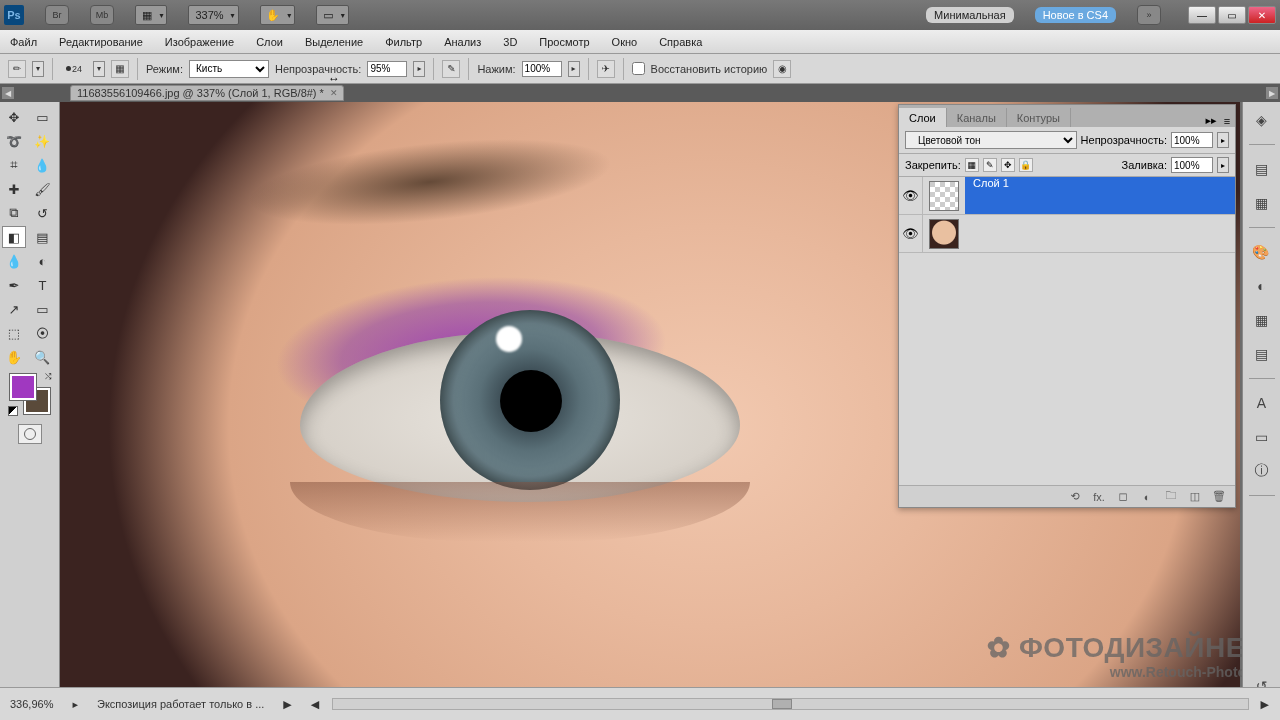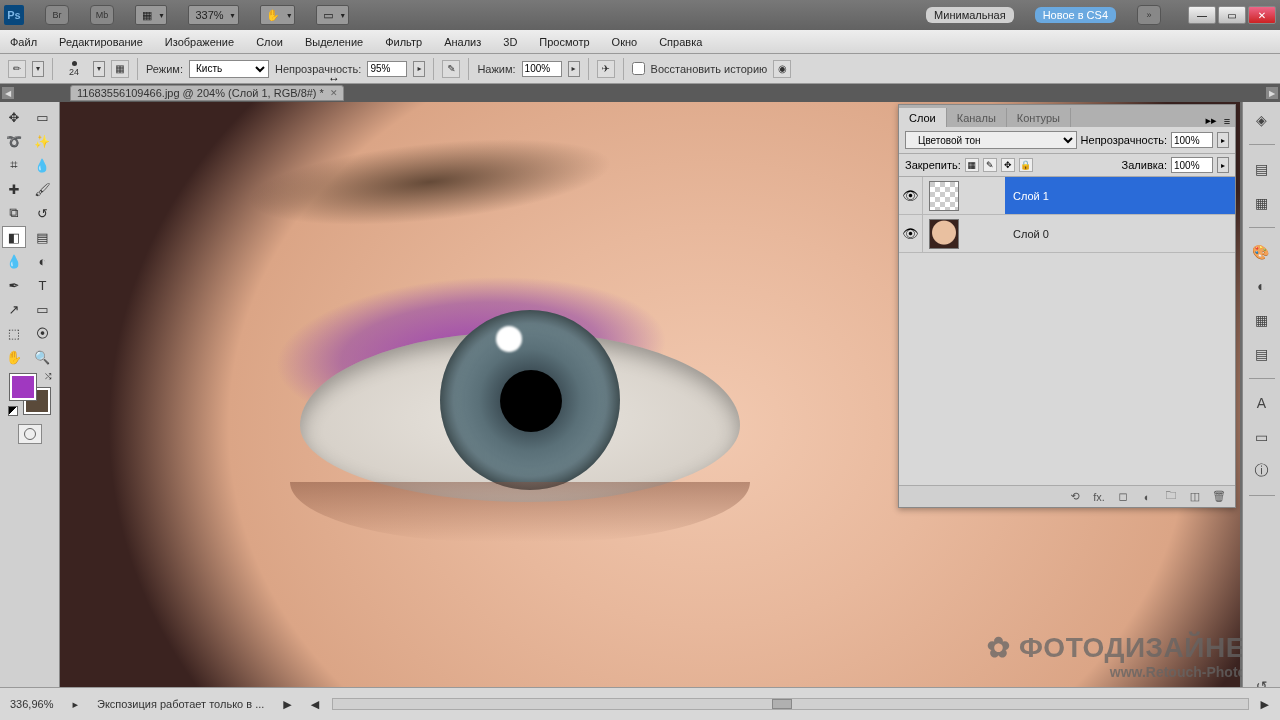--- a/index.html
+++ b/index.html
@@ -19,21 +19,21 @@
 
 .menu-bar { height: 24px; background: linear-gradient(#eee,#d8d8d8); border-bottom: 1px solid #999; display: flex; align-items: center; padding: 0 6px; gap: 14px; color: #222; }
 .menu-item { padding: 3px 4px; cursor: default; }
 
 .options-bar { height: 30px; background: #d8d8d8; border-bottom: 1px solid #999; display: flex; align-items: center; padding: 0 8px; gap: 6px; color: #333; }
 .opt-sep { width: 1px; height: 22px; background: #aaa; margin: 0 2px; }
 .opt-select { height: 18px; border: 1px solid #888; background: #fff; padding: 0 2px; font-size: 10px; }
 .opt-input { width: 40px; height: 16px; border: 1px solid #888; background: #fff; padding: 0 2px; font-size: 10px; text-align: left; }
 .opt-icon { width: 18px; height: 18px; border: 1px solid #aaa; background: #ddd; display: flex; align-items: center; justify-content: center; font-size: 10px; }
 .opt-arrow { width: 12px; height: 16px; border: 1px solid #888; background: #ddd; display:flex; align-items:center; justify-content:center; font-size:8px; }
-.brush-preview { width: 26px; height: 26px; display:flex; flex-direction:column; align-items:center; justify-content:center; gap:1px; }
+.brush-preview { width: 26px; height: 26px; display:flex; flex-direction:row; align-items:center; justify-content:center; gap:1px; }
 .brush-dot { width: 5px; height: 5px; background: #333; border-radius: 50%; }
 .brush-num { font-size: 9px; }
 
 .tab-strip { height: 18px; background: #5a5a5a; display: flex; align-items: center; padding: 0 2px; }
 .tab-arrow { width: 12px; height: 12px; background: #888; color: #ddd; font-size: 8px; display:flex; align-items:center; justify-content:center; }
 .doc-tab { height: 16px; background: #b8b8b8; border: 1px solid #888; border-radius: 3px 3px 0 0; padding: 0 6px; margin-left: 6px; display:flex; align-items:center; gap:6px; font-size: 10px; color: #333; }
 .doc-tab-close { font-size: 9px; color: #666; }
 
 .workspace { position: absolute; top: 102px; left: 0; right: 0; bottom: 16px; display: flex; }
 .tools-panel { width: 60px; background: #d0d0d0; border-right: 1px solid #888; padding: 4px 2px; display: grid; grid-template-columns: 1fr 1fr; gap: 2px; align-content: start; }
@@ -72,21 +72,21 @@
 .panel-pct { width: 42px; height: 16px; border: 1px solid #888; background: #fff; font-size: 10px; padding: 0 2px; }
 .locks-row { padding: 3px 6px; display:flex; align-items:center; gap:4px; border-bottom: 1px solid #aaa; font-size:10px; }
 .lock-icon { width:14px; height:14px; border:1px solid #aaa; background:#eee; display:flex; align-items:center; justify-content:center; font-size:9px;}
 .locks-flex { flex:1; }
 .layer-list { max-height: 310px; overflow: auto; background:#d8d8d8; }
 .layer-row { height: 38px; display:flex; align-items:center; border-bottom: 1px solid #b8b8b8; }
 .layer-row.selected .layer-name-box { background:#2a6bd8; color:#fff; }
 .layer-vis { width: 24px; text-align:center; font-size:13px; border-right: 1px solid #b8b8b8; height:100%; display:flex; align-items:center; justify-content:center;}
 .layer-thumb { width: 30px; height: 30px; margin: 0 6px; border: 1px solid #777; background: repeating-conic-gradient(#fff 0 25%, #ccc 0 50%) 0 0/10px 10px; }
 .layer-thumb.face { background: radial-gradient(circle at 50% 45%, #e9c0a0 55%, #3a231d 60%); }
-.layer-name-box { flex:1; height: 100%; display:flex; align-items:center; padding: 0 8px; background: #d8d8d8; color:#222;margin-left:40px; }
+.layer-name-box { flex:1; height: 100%; display:flex; align-items:flex-start; padding: 0 8px; background: #d8d8d8; color:#222; }
 .layer-list-fill { height: 232px; background:#d8d8d8; }
 .panel-footer { height: 22px; background:#d0d0d0; border-top:1px solid #aaa; display:flex; align-items:center; justify-content:flex-end; gap:8px; padding: 0 8px; }
 .footer-icon { width:16px; height:14px; color:#555; font-size:11px; display:flex; align-items:center; justify-content:center;}
 
 .right-dock { position:absolute; right:0; top:0; bottom:0; width: 38px; background: #d0d0d0; border-left:1px solid #888; display:flex; flex-direction:column; align-items:center; padding: 8px 0; gap: 14px;}
 .dock-icon { width: 22px; height: 20px; color:#444; display:flex; align-items:center; justify-content:center; font-size:14px; }
 .dock-sep { width: 26px; height: 1px; background:#999; }
 
 .status-bar { position:absolute; left:0; right:0; bottom:0; height:16px; background:#d8d8d8; border-top:1px solid #999; display:flex; align-items:center; padding:16px 4px; gap:6px; font-size:10px; color:#333;}
 .status-seg { border-right:1px solid #aaa; padding: 0 6px; height: 100%; display:flex; align-items:center;}
@@ -157,21 +157,21 @@
   <div class="opt-sep"></div>
   <input type="checkbox" style="">
   <span>Восстановить историю</span>
   <div class="opt-icon">◉</div>
 </div>
 
 <div class="tab-strip">
   <div class="tab-arrow">◀</div>
   <div style="flex:1; display:flex; align-items:flex-end; padding-left:50px;">
     <div class="doc-tab">
-      <span>11683556109466.jpg @ 204% (Слой 1, RGB/8#) *</span>
+      <span>11683556109466.jpg @ 337% (Слой 1, RGB/8#) *</span>
       <span class="doc-tab-close">✕</span>
     </div>
   </div>
   <div class="tab-arrow">▶</div>
 </div>
 
 <div class="workspace">
   <div class="tools-panel">
     <div class="tool">✥</div>
     <div class="tool">▭</div>
@@ -251,23 +251,20 @@
         <div class="layer-row selected">
           <div class="layer-vis">👁</div>
           <div class="layer-thumb"></div>
           <div class="layer-name-box">
               <span>Слой 1</span>
             </div>
         </div>
         <div class="layer-row">
           <div class="layer-vis">👁</div>
           <div class="layer-thumb face"></div>
-          <div class="layer-name-box">
-              <span>Слой 0</span>
-            </div>
         </div>
         <div class="layer-list-fill"></div>
       </div>
       <div class="panel-footer">
         <div class="footer-icon">⟲</div>
         <div class="footer-icon">fx.</div>
         <div class="footer-icon">◻</div>
         <div class="footer-icon">◐</div>
         <div class="footer-icon">🗀</div>
         <div class="footer-icon">◫</div>

